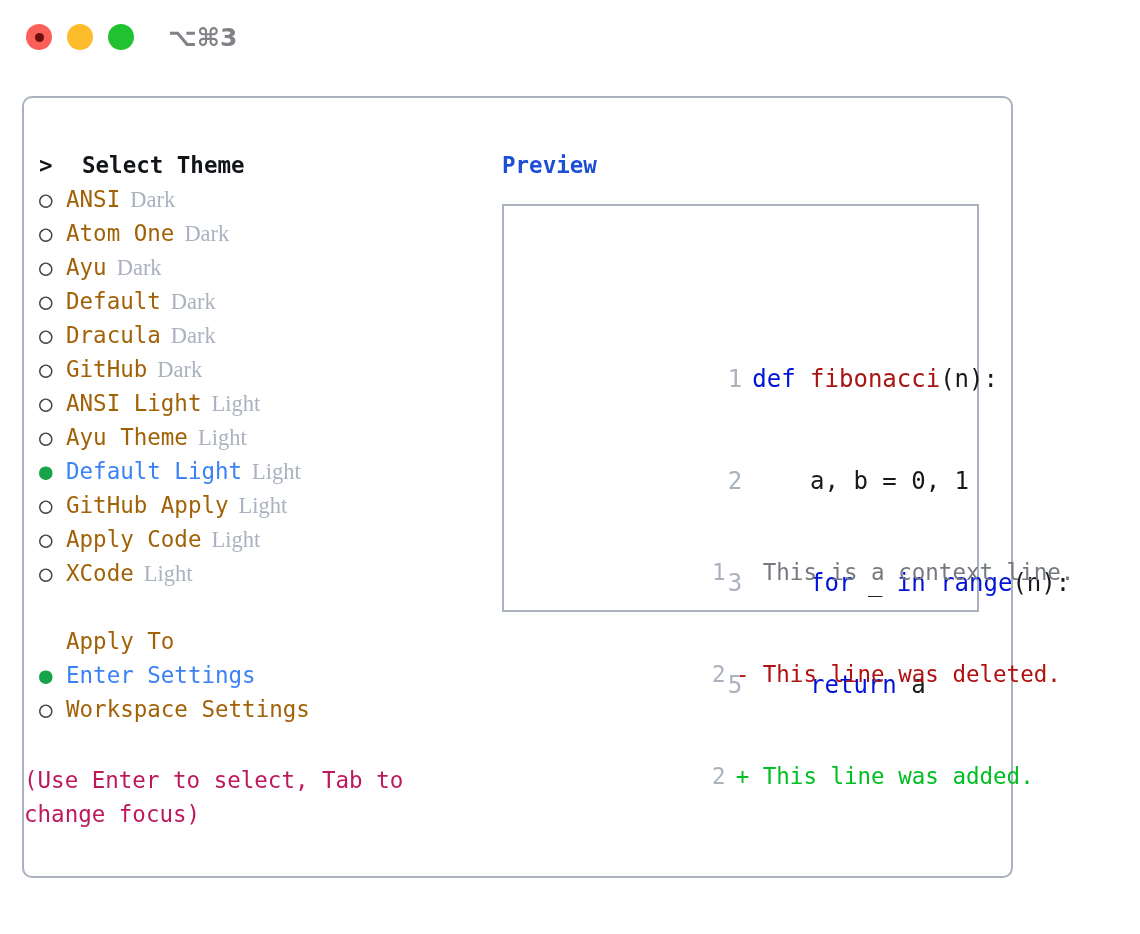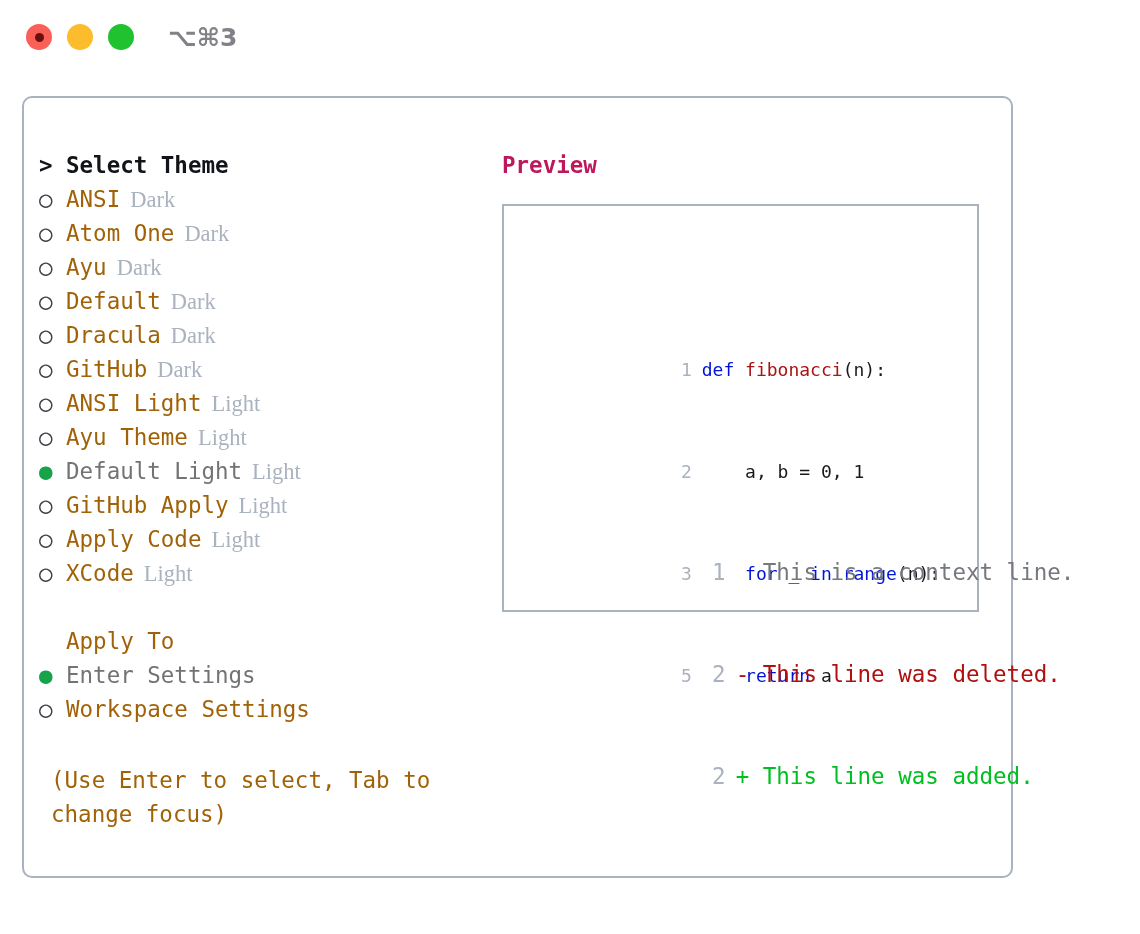--- a/index.html
+++ b/index.html
@@ -116,63 +116,63 @@
   }
   .marker-caret {
     font-weight: bold;
     color: #111419;
   }
   .marker-empty  { color: #3c4148; }
   .marker-filled { color: #17a34a; }
   .marker-blank  { color: transparent; }
 
   .label       { color: #a16207; }
-  .label-head  { color: #111419; font-weight: bold; }
-  .label-sel   { color: #737373; }
+  .label-head  { color: #111419; font-weight: bold; margin-left: 16px; }
+  .label-sel   { color: #3b82f6; }
   .suffix      { color: #a9b2be; margin-left: 10px; font-family: Liberation Serif, serif; }
 
   .spacer-row { height: 34px; }
 
   .hint {
     position: absolute;
-    left: 27px;
+    left: 0;
     top: 665px;
     width: 420px;
     font-size: 22.5px;
     line-height: 34px;
-    color: #a16207;
+    color: #be185d;
   }
 
   
   .right-col {
     position: absolute;
     left: 478px;
     top: 50px;
     width: 495px;
   }
   .preview-title {
     font-size: 22.5px;
     line-height: 34px;
     font-weight: bold;
-    color: #be185d;
+    color: #1d4ed8;
     margin-bottom: 22px;
   }
   .preview-box {
     width: 477px;
     height: 408px;
     border: 2px solid #a9b2be;
     box-sizing: border-box;
     position: relative;
     background: #ffffff;
   }
   .code {
     position: absolute;
     left: 14px;
-    top: 45px;
-    font-size: 18px;
+    top: 54px;
+    font-size: 24px;
     line-height: 34px;
     white-space: pre;
   }
   .code-line { height: 34px; white-space: pre; }
   .ln {
     color: #a9b2be;
     display: inline-block;
     width: 22px;
     text-align: right;
     margin-right: 10px;

